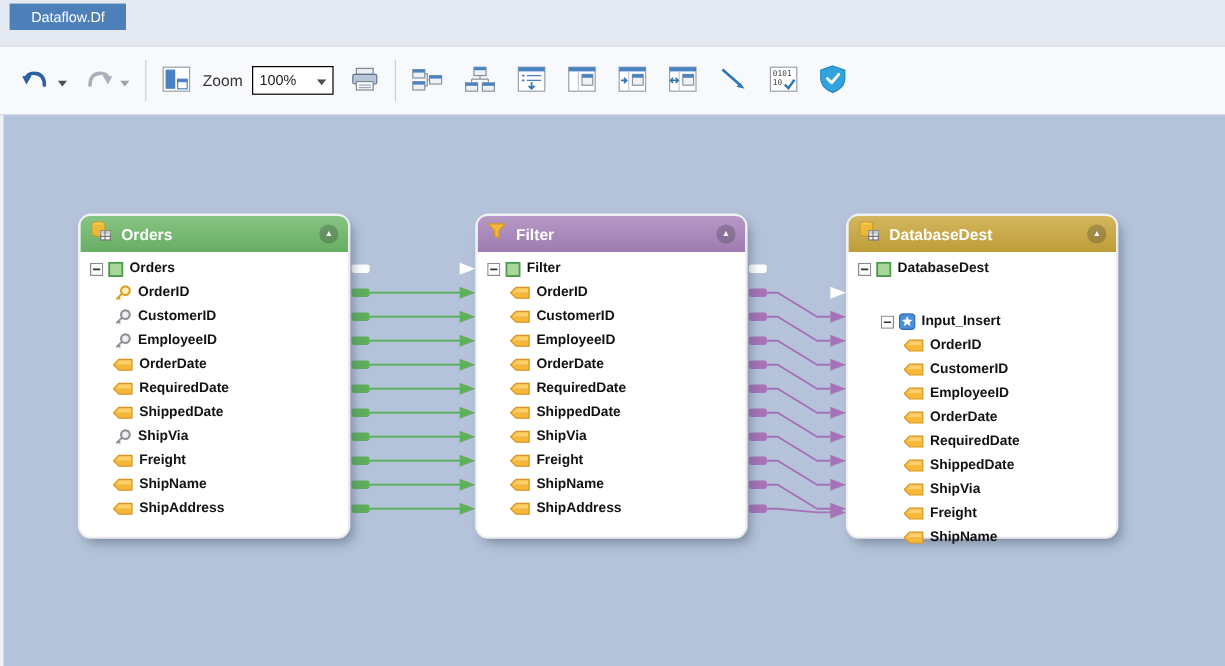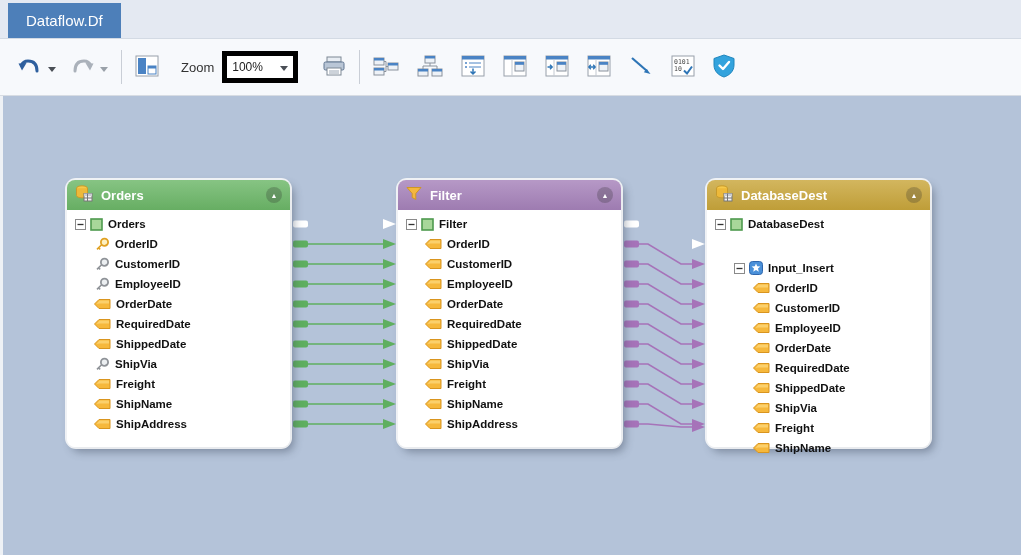--- a/index.html
+++ b/index.html
@@ -1,31 +1,31 @@
 <!DOCTYPE html>
 <html><head>
 <meta charset="utf-8">
 <style>
   html,body{margin:0;padding:0;}
   body{font-family:"Liberation Sans",sans-serif;background:#dfe5ee;}
   #app{position:relative;width:1021px;height:555px;overflow:hidden;background:#eef1f6;}
 
   
   .tabbar{position:absolute;left:0;top:0;width:1021px;height:38px;background:#e4e9f2;border-bottom:1px solid #d3dae4;}
-  .tab{position:absolute;left:8px;top:3px;height:35px;padding:0 18px;display:flex;align-items:center;
-       color:#fff;font-size:15px;cursor:default;}
+  .tab{position:absolute;left:8px;top:3px;height:22px;padding:0 18px;display:flex;align-items:center;
+       color:#fff;font-size:12px;cursor:default;}
   
   .toolbar{position:absolute;left:0;top:39px;width:1021px;height:57px;background:#f7f9fc;
            border-bottom:1px solid #d7dce3;display:flex;align-items:center;padding-left:14px;box-sizing:border-box;}
   .tbtn{display:flex;align-items:center;justify-content:center;padding:3px;border:1px solid transparent;background:transparent;cursor:pointer;}
   .tcaret{padding:3px 1px;margin-right:2px;}
   .tsep{width:1px;height:34px;background:#c9ced6;margin:0 9px;}
-  .zoom-label{font-size:13px;color:#333;margin:0 8px 0 18px;}
+  .zoom-label{font-size:13px;color:#333;margin:0 8px 0 6px;}
   .zoom-select{display:flex;align-items:center;justify-content:space-between;width:56px;height:22px;
-               background:#fff;border:5px solid #000000;padding:0 5px;font-size:12px;color:#222;cursor:pointer;margin-right:20px;}
+               background:#fff;border:1px solid #000000;padding:0 5px;font-size:12px;color:#222;cursor:pointer;margin-right:10px;}
   .gap6{width:6px;} .gap10{width:10px;}
 
   
   .canvas{position:absolute;left:0;top:96px;width:1021px;height:459px;background:#b4c3d9;border-left:3px solid #eef1f5;box-sizing:border-box;}
   #wires{position:absolute;left:0;top:0;width:1021px;height:555px;pointer-events:none;}
 
   
   .node{position:absolute;background:#fff;border-radius:9px;
         box-shadow:0 0 0 2px rgba(250,250,250,.85), 4px 5px 9px rgba(60,70,90,.45);}
   .node-header{position:absolute;left:0;top:0;right:0;height:30px;border-radius:8px 8px 0 0;

